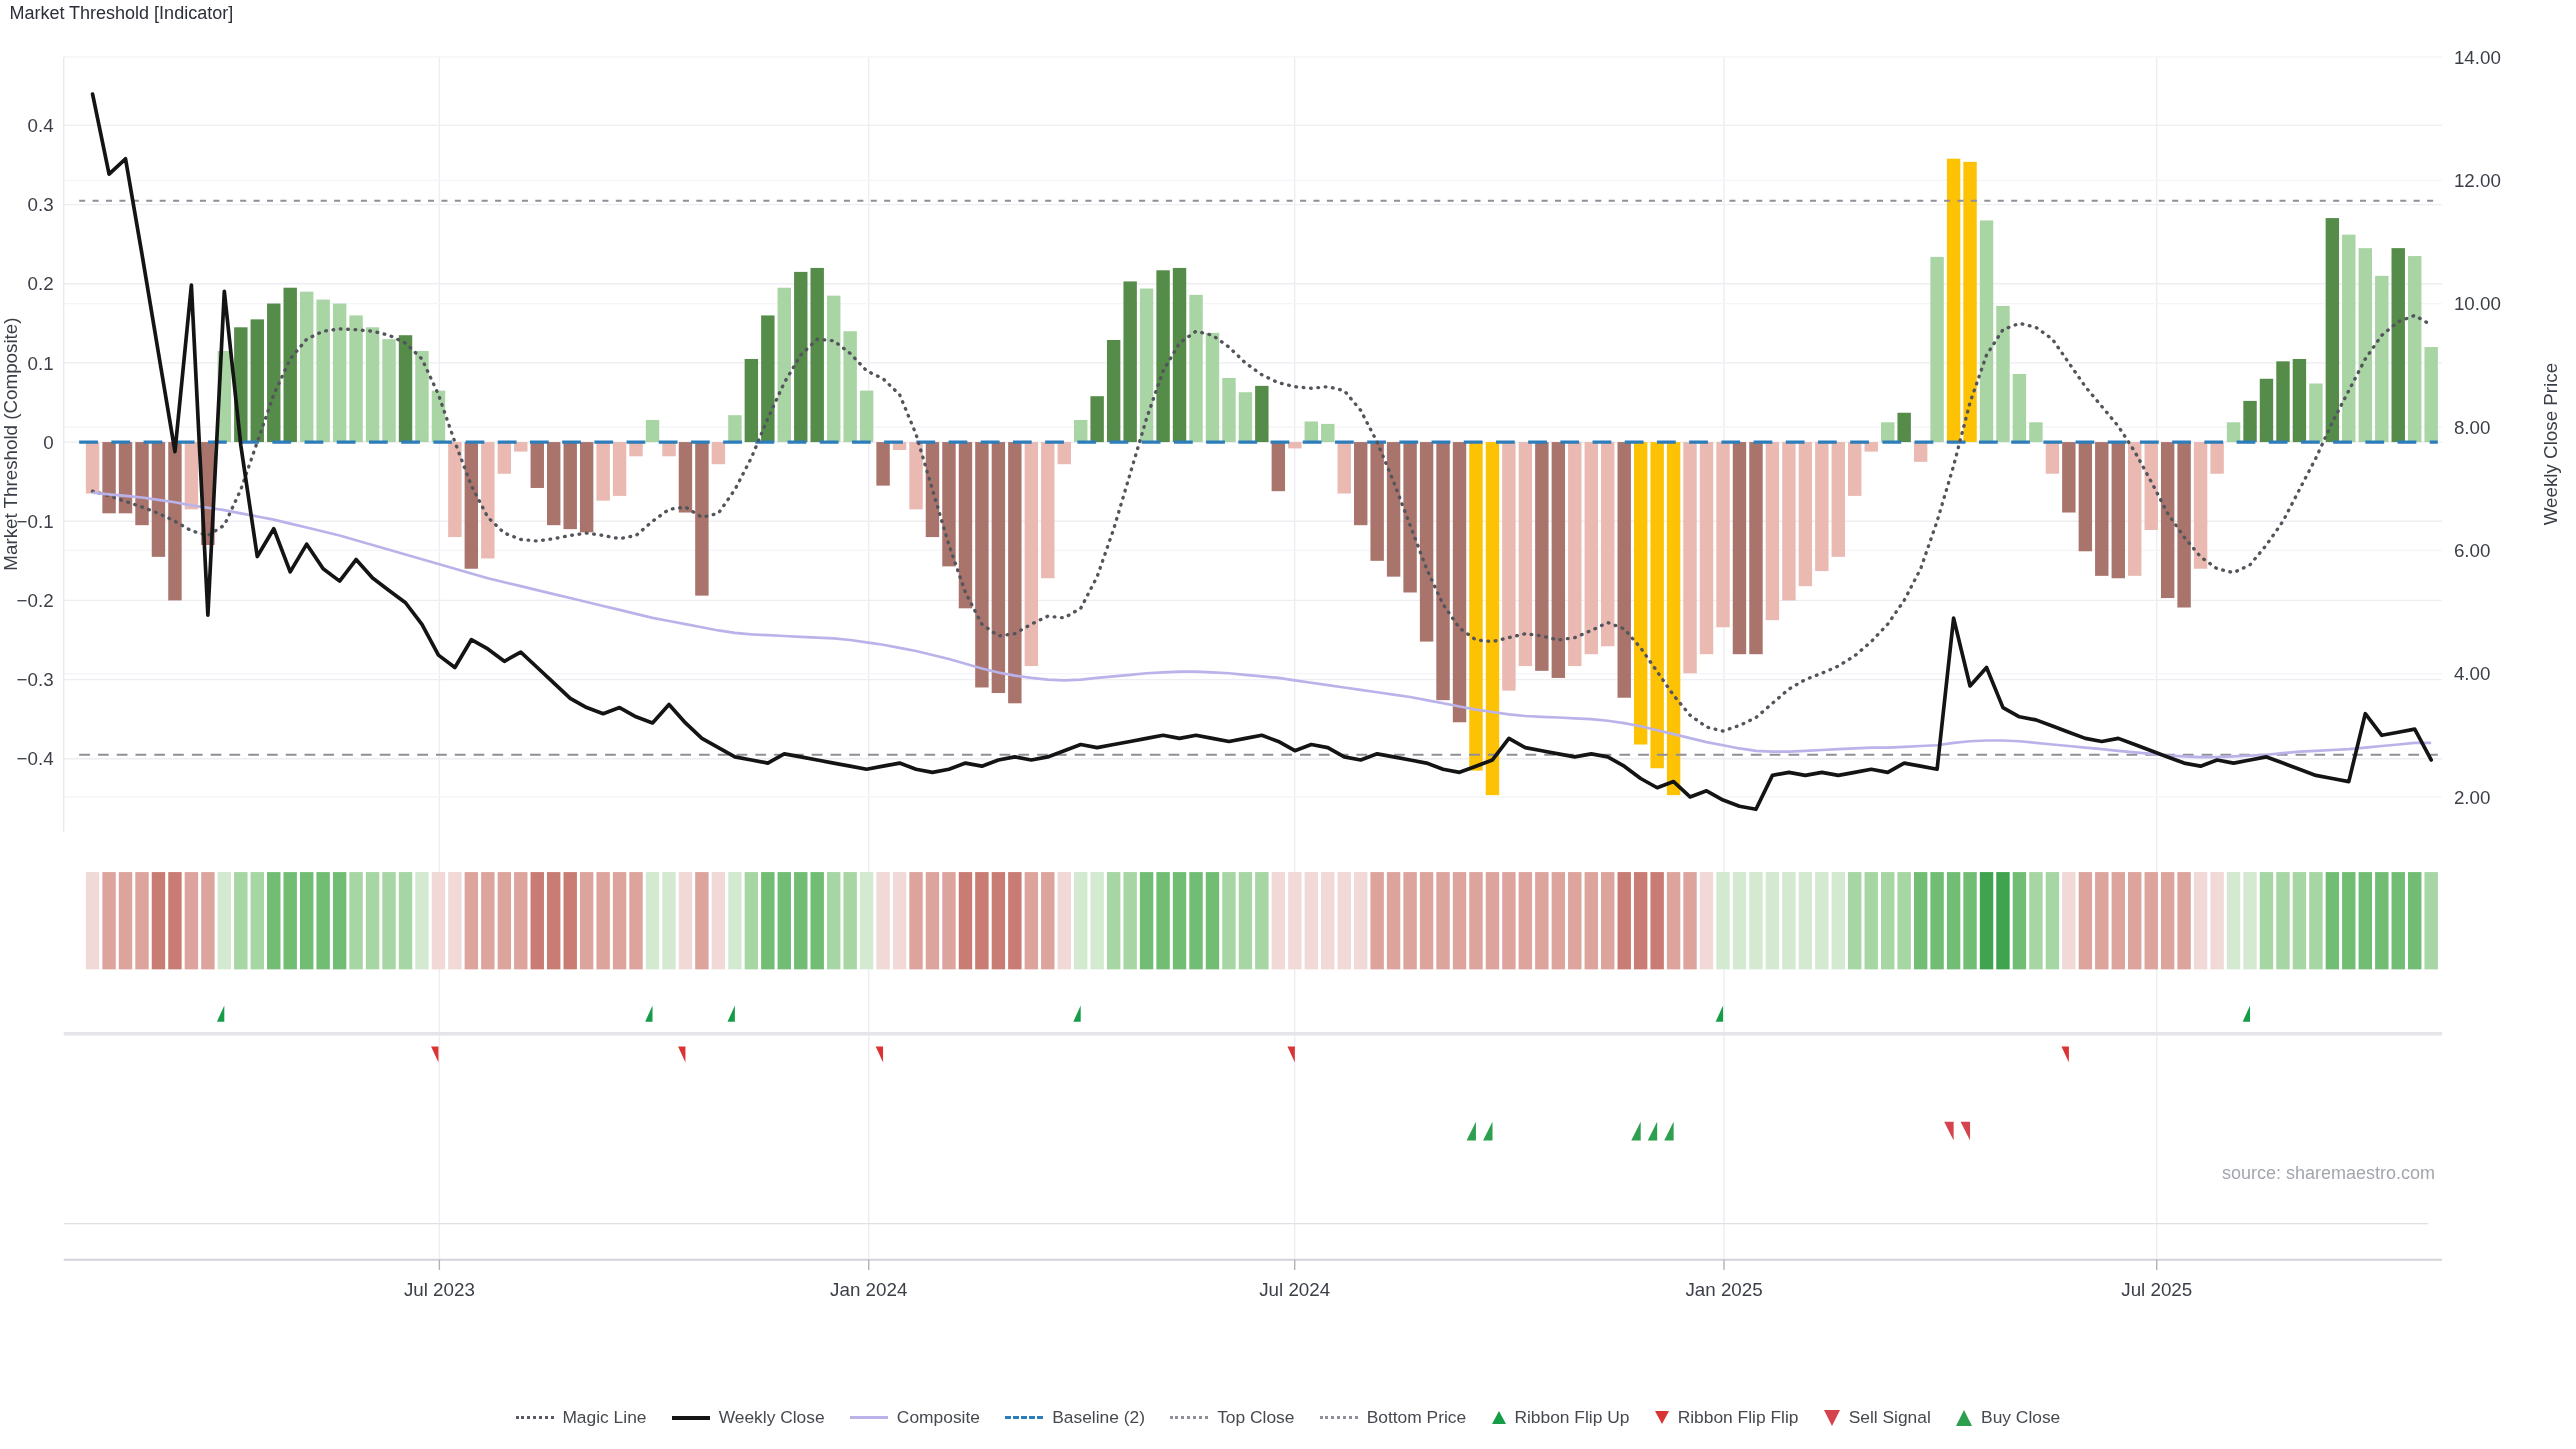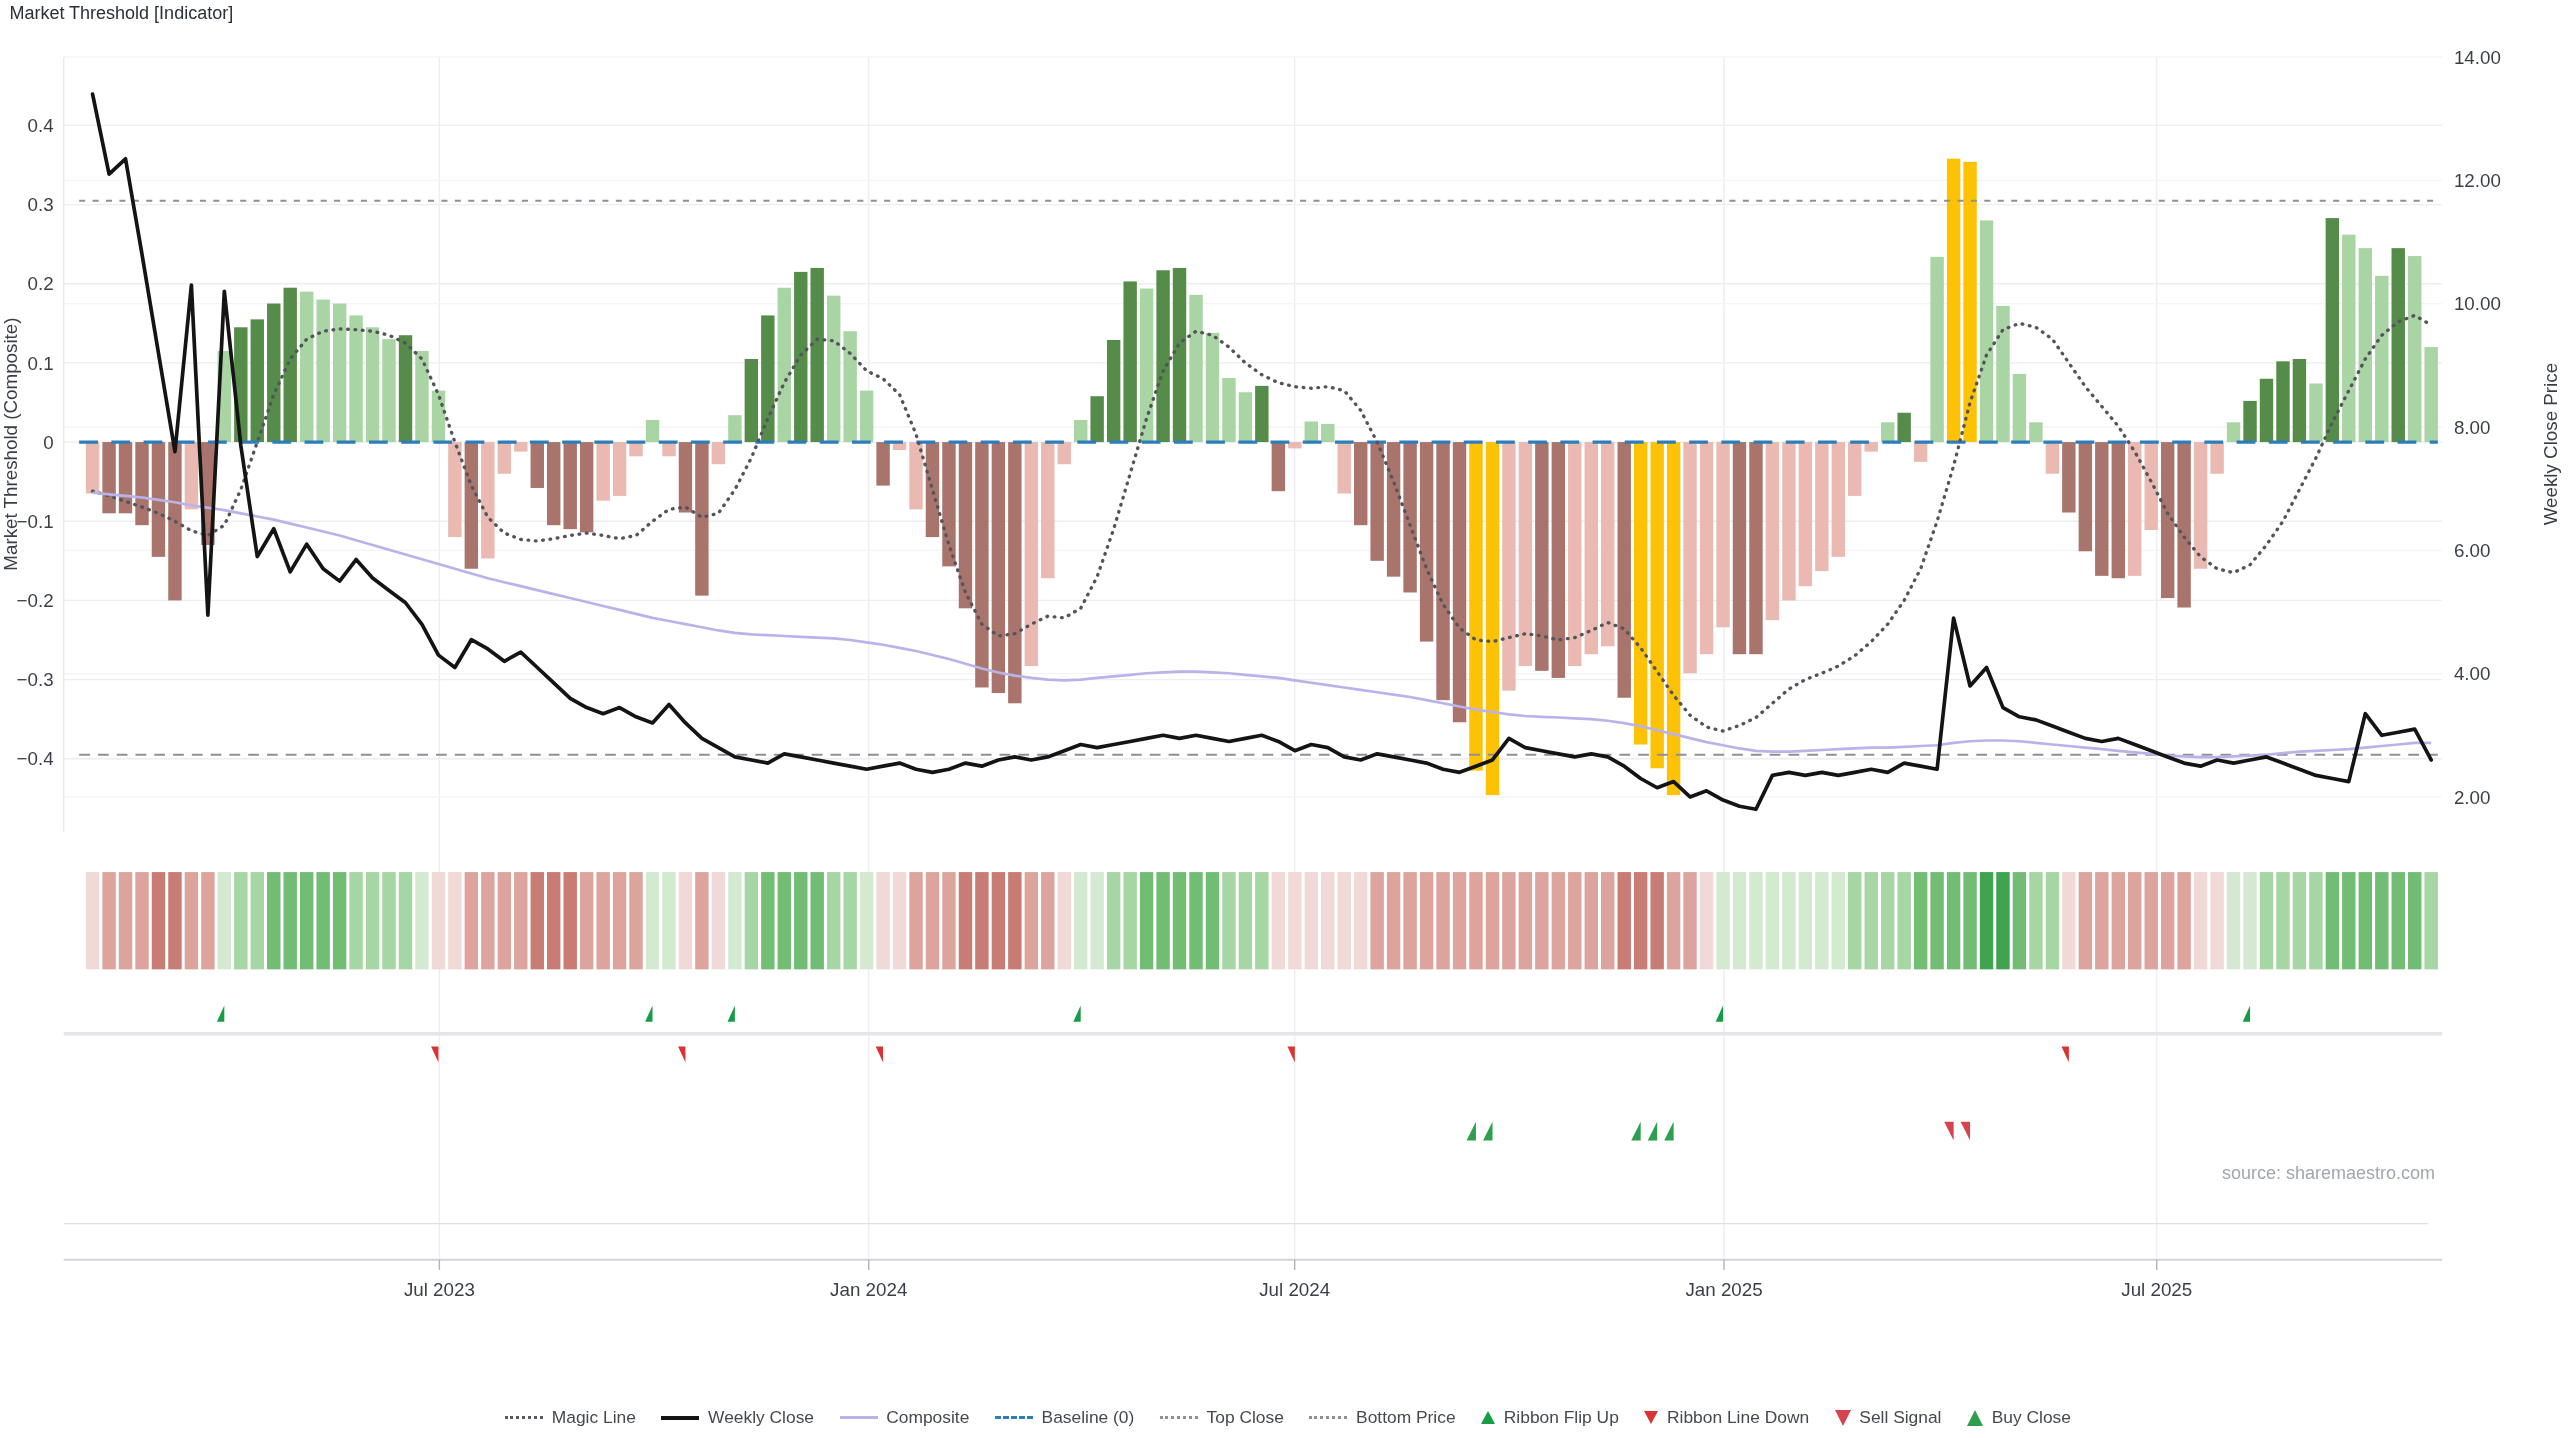--- a/index.html
+++ b/index.html
@@ -420,37 +420,37 @@
       <div class="legend-item">
         <span class="sw sw-line" style="border-top: 4.7px solid rgb(20, 20, 20);"></span>
         <span>Weekly Close</span>
       </div>
       <div class="legend-item">
         <span class="sw sw-line" style="border-top: 3.4px solid rgb(185, 179, 234);"></span>
         <span>Composite</span>
       </div>
       <div class="legend-item">
         <span class="sw sw-line" style="border-top: 3.4px dashed rgb(45, 125, 187);"></span>
-        <span>Baseline (0)</span>
+        <span>Baseline (2)</span>
       </div>
       <div class="legend-item">
         <span class="sw sw-line" style="border-top: 3.4px dotted rgb(143, 143, 152);"></span>
         <span>Top Close</span>
       </div>
       <div class="legend-item">
         <span class="sw sw-line" style="border-top: 3.4px dotted rgb(143, 143, 152);"></span>
         <span>Bottom Price</span>
       </div>
       <div class="legend-item">
         <span class="tri" style="border-left: 7.4px solid transparent; border-right: 7.4px solid transparent; border-bottom: 13.4px solid rgb(22, 156, 70);"></span>
         <span>Ribbon Flip Up</span>
       </div>
       <div class="legend-item">
         <span class="tri" style="border-left: 7.4px solid transparent; border-right: 7.4px solid transparent; border-top: 13.4px solid rgb(217, 51, 51);"></span>
-        <span>Ribbon Line Down</span>
+        <span>Ribbon Flip Flip</span>
       </div>
       <div class="legend-item">
         <span class="tri" style="border-left: 8.7px solid transparent; border-right: 8.7px solid transparent; border-top: 16px solid rgb(212, 67, 78);"></span>
         <span>Sell Signal</span>
       </div>
       <div class="legend-item">
         <span class="tri" style="border-left: 8.7px solid transparent; border-right: 8.7px solid transparent; border-bottom: 16px solid rgb(46, 158, 79);"></span>
         <span>Buy Close</span>
       </div>
     </div>

